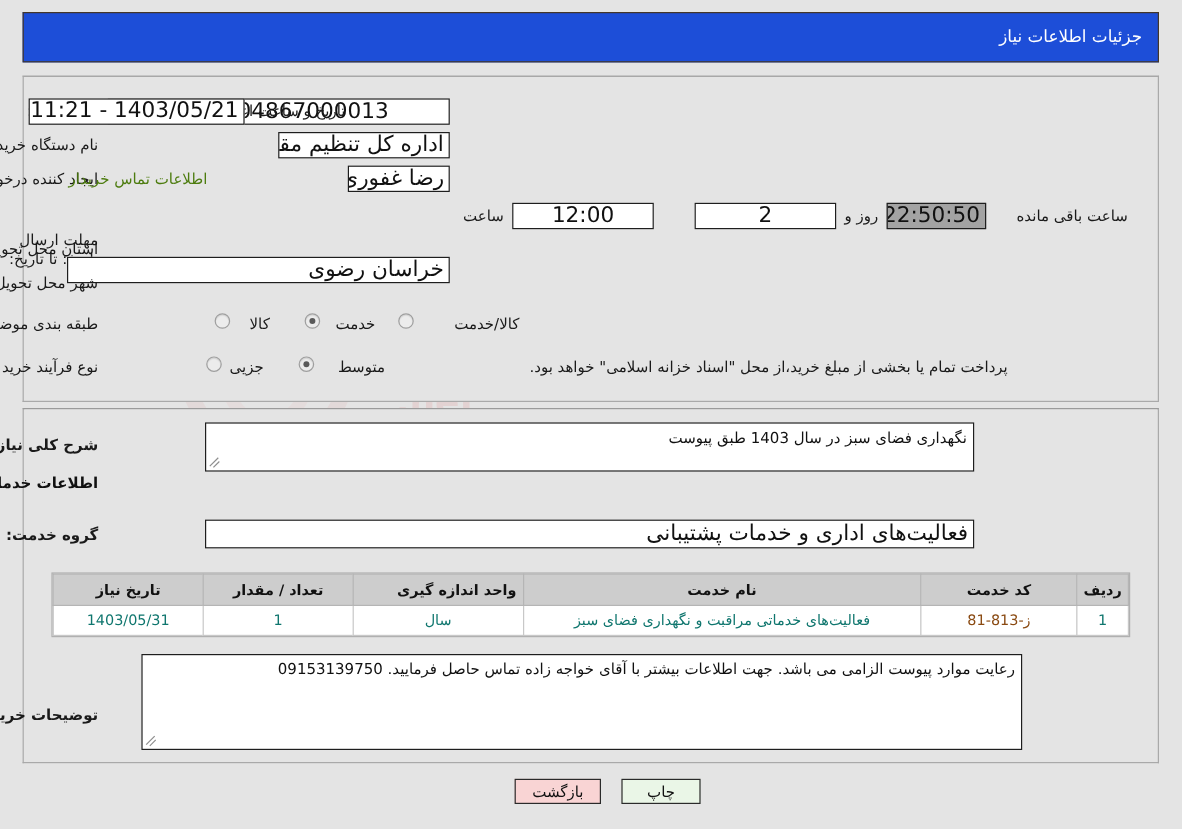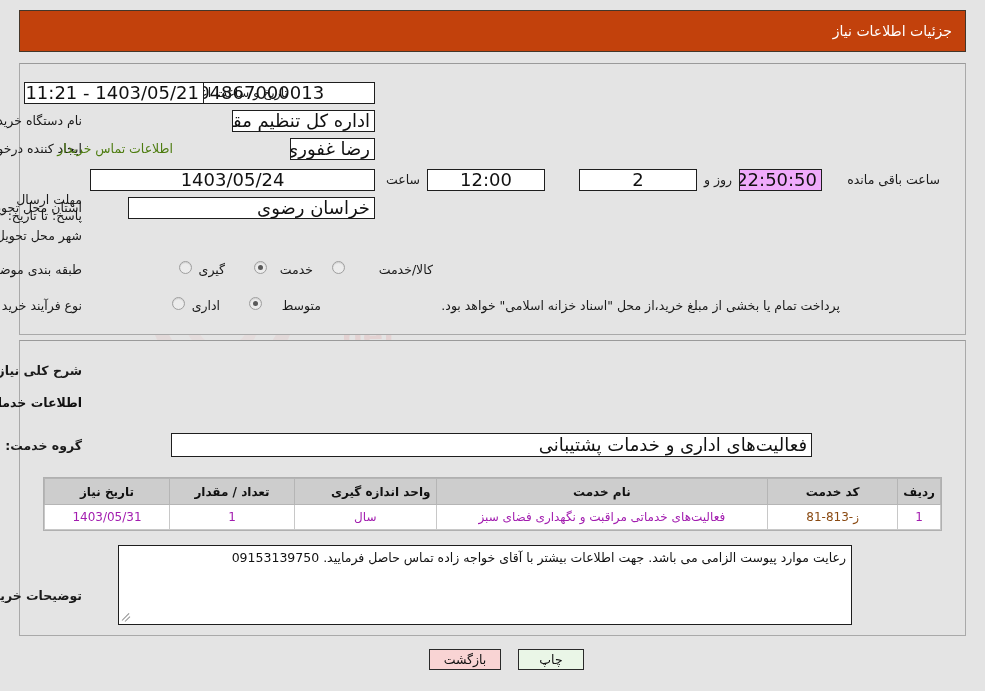--- a/index.html
+++ b/index.html
@@ -55,21 +55,21 @@
     opacity: .85;
     direction: ltr;
     white-space: nowrap;
   }
 
   
   .topbar {
     position: absolute;
     left: 19px; top: 10px;
     width: 947px; height: 42px;
-    background: #c2410c;
+    background: #1d4ed8;
     border: 1px solid #43362a;
     z-index: 3;
   }
   .topbar-title {
     position: absolute;
     right: 13px; top: 11px;
     color: #ffffff;
     font-size: 14px;
     line-height: 19px;
     white-space: nowrap;
@@ -107,21 +107,21 @@
     line-height: 20px;
     height: 22px;
     padding: 0 4px;
     font-family: "DejaVu Sans", "Liberation Sans", sans-serif;
     z-index: 4;
     overflow: hidden;
     white-space: nowrap;
   }
   .fld.center { text-align: center; }
   .fld.right  { text-align: right; }
-  .fld.timer  { background: #f0abfc; text-align: center; }
+  .fld.timer  { background: #a3a3a3; text-align: center; }
 
   .plainlabel {
     position: absolute;
     font-size: 12.5px;
     color: #1a1a1a;
     line-height: 16px;
     white-space: nowrap;
     z-index: 4;
   }
 
@@ -219,21 +219,21 @@
     color: #111;
     font-weight: bold;
     height: 26px;
     padding: 2px 5px;
     text-align: center;
     white-space: nowrap;
   }
   table.grid td {
     background: #ffffff;
     border: 1px solid #c8c8c8;
-    color: #a21caf;
+    color: #0f766e;
     height: 25px;
     padding: 2px 6px;
     text-align: center;
     white-space: nowrap;
   }
   table.grid td.code { color: #8a4a12; }
 
   
   .btn {
     position: absolute;
@@ -278,51 +278,57 @@
   <div class="fld center" style="right:781px; top:82px; width:180px; left:104px;">1403/05/21 - 11:21</div>
 
   <div class="lbl" style="right:903px; top:113px;">نام دستگاه خریدار:</div>
   <div class="fld right" style="right:610px; top:110px; left:232px;">اداره کل تنظیم مقررات و ارتباطات رادیوئی منطقه شمال شرق</div>
 
   <div class="lbl" style="right:903px; top:141px;">ایجاد کننده درخواست:</div>
   <div class="fld right" style="right:610px; top:138px; left:290px;">رضا غفوری کاربرداز اداره کل تنظیم مقررات و ارتباطات رادیوئی منطقه شمال شرق</div>
   <div class="link" style="right:812px; top:141px; left:auto;">اطلاعات تماس خریدار</div>
 
   <div class="lbl wrap" style="right:903px; top:168px; width:78px;">مهلت ارسال پاسخ: تا تاریخ:</div>
-  <div class="fld center" style="right:610px; top:169px; width:285px;">1403/05/24</div>
   <div class="plainlabel" style="right:565px; top:172px;">ساعت</div>
   <div class="fld center" style="right:440px; top:169px; width:118px;">12:00</div>
   <div class="fld center" style="right:288px; top:169px; width:118px;">2</div>
   <div class="plainlabel" style="right:253px; top:172px;">روز و</div>
   <div class="fld timer" style="right:163px; top:169px; width:83px;">22:50:50</div>
   <div class="plainlabel" style="right:45px; top:172px;margin-left:40px;">ساعت باقی مانده</div>
 
   <div class="lbl" style="right:903px; top:200px;">استان محل تحویل:</div>
-  <div class="fld right" style="right:610px; top:197px; width:247px;">خراسان رضوی</div>
+  <div class="fld right" style="right:610px; top:214px; width:319px;">خراسان رضوی</div>
 
   <div class="lbl" style="right:903px; top:228px;">شهر محل تحویل:</div>
 
   <div class="lbl" style="right:903px; top:262px;">طبقه بندی موضوعی:</div>
   <div class="radio" style="right:793px; top:261px;"></div>
-  <div class="radio-label" style="right:760px; top:262px;">گیری</div>
+  <div class="radio-label" style="right:760px; top:262px;">کالا</div>
   <div class="radio on" style="right:718px; top:261px;"></div>
   <div class="radio-label" style="right:672px; top:262px;">خدمت</div>
   <div class="radio" style="right:640px; top:261px;"></div>
   <div class="radio-label" style="right:552px; top:262px;">کالا/خدمت</div>
 
   <div class="lbl" style="right:903px; top:298px;">نوع فرآیند خرید :</div>
   <div class="radio" style="right:800px; top:297px;"></div>
-  <div class="radio-label" style="right:765px; top:298px;">اداری</div>
+  <div class="radio-label" style="right:765px; top:298px;">جزیی</div>
   <div class="radio on" style="right:723px; top:297px;"></div>
   <div class="radio-label" style="right:664px; top:298px;">متوسط</div>
   <div class="plainlabel" style="right:145px; top:298px;">پرداخت تمام یا بخشی از مبلغ خرید،از محل "اسناد خزانه اسلامی" خواهد بود.</div>
 
   <div class="panel panel-bottom"></div>
 
   <div class="lbl bold-lbl" style="right:903px; top:363px;">شرح کلی نیاز:</div>
+  <div class="ta" style="right:173px; top:352px; left:171px; height:41px;">
+    <span>نگهداری فضای سبز در سال 1403 طبق پیوست</span>
+    <span class="grip">
+      <span style="left:1px; top:9px; width:10px; transform:rotate(-45deg);"></span>
+      <span style="left:4px; top:10px; width:7px; transform:rotate(-45deg);"></span>
+    </span>
+  </div>
 
   <div class="section-head" style="right:903px; top:395px;">اطلاعات خدمات مورد نیاز</div>
 
   <div class="lbl bold-lbl" style="right:903px; top:438px;">گروه خدمت:</div>
   <div class="fld right" style="right:173px; top:433px; left:171px; height:24px; line-height:22px;">فعالیت‌های اداری و خدمات پشتیبانی</div>
 
   <div class="tbl-wrap">
     <table class="grid">
       <thead>
         <tr>

